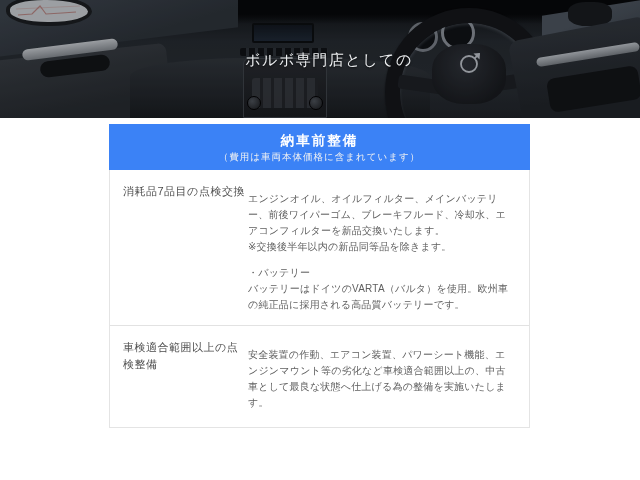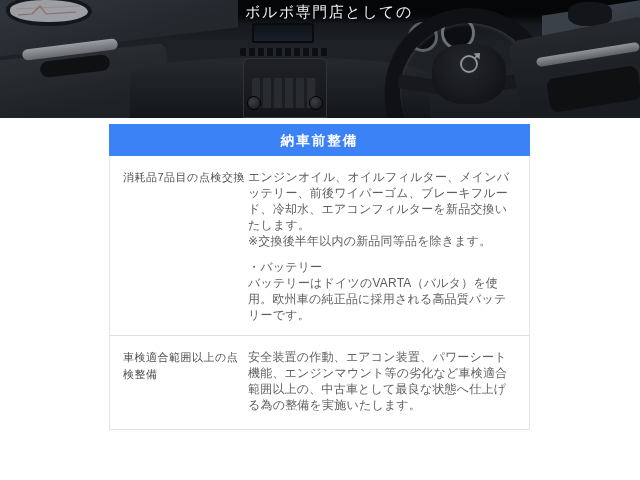--- a/index.html
+++ b/index.html
@@ -75,21 +75,21 @@
     background: linear-gradient(185deg, #2f343a, #1e2226 70%);
     transform: rotate(-11deg); border-radius: 10px; }
   .right-trim { left: 536px; top: 50px; width: 104px; height: 9px;
     background: linear-gradient(180deg, #b7bcc1, #777c81);
     border-radius: 6px; transform: rotate(-9deg); }
   .right-pocket { left: 548px; top: 72px; width: 92px; height: 34px;
     background: #101214; border-radius: 8px; transform: rotate(-9deg); }
   .hero-shade { left: 0; top: 0; width: 640px; height: 118px;
     background: rgba(8,10,12,.22); }
   .hero-caption { left: 0; top: 0; width: 640px; height: 118px;
-    display: flex; flex-direction: column; align-items: center; justify-content: space-between;
+    display: flex; flex-direction: column; align-items: center; justify-content: center;
     gap: 12px; z-index: 5; padding-left: 18px; }
   .hero-caption span {
     position: static;
     color: #eef0f2; font-size: 15px; line-height: 23px; letter-spacing: 1.5px;
     text-shadow: 0 1px 2px rgba(0,0,0,.7);
   }
 
   
   .card { position: absolute; left: 109px; top: 124px; width: 421px; }
   .card-header {
@@ -101,22 +101,22 @@
   .card-body {
     background: #ffffff;
     border: 1px solid #e4e4e4; border-top: none;
   }
   .row { display: flex; padding: 13px 14px 6px 13px; }
   .row + .row { border-top: 1px solid #e2e2e2; }
   .row:last-child { padding-bottom: 10px; }
   .label-col { width: 125px; flex: none; font-size: 11px; line-height: 17px;
     color: #4d4d4d; letter-spacing: 0.5px; }
   .content-col { flex: 1; min-width: 0; }
-  .content-col p { font-size: 12px; line-height: 16px; color: #5f5f5f;
-    letter-spacing: 0.2px; white-space: pre-line; margin: 0 0 10px; }
+  .content-col p { font-size: 10px; line-height: 16px; color: #5f5f5f;
+    letter-spacing: 0.2px; white-space: pre-line; margin: 8px 0 10px; }
   .content-col p:last-child { margin-bottom: 6px; }
 </style>
 </head>
 <body>
 
 <div class="hero">
   <div class="wind-top"></div>
   <div class="left-window"></div>
   <div class="left-mirror">
     <svg width="78" height="22" viewBox="0 0 78 22" style="position:absolute;left:0;top:0">
@@ -154,20 +154,21 @@
   <div class="right-pocket"></div>
   <div class="hero-shade"></div>
   <div class="hero-caption">
     <span>ボルボ専門店としての</span>
   </div>
 </div>
 
 <div class="card">
   <div class="card-header">
     <div class="card-title">納車前整備</div>
+    <div class="card-subtitle">（費用は車両本体価格に含まれています）</div>
   </div>
   <div class="card-body">
     <div class="row">
       <div class="label-col">消耗品7品目の点検交換</div>
       <div class="content-col">
         <p>エンジンオイル、オイルフィルター、メインバッテリー、前後ワイパーゴム、ブレーキフルード、冷却水、エアコンフィルターを新品交換いたします。
 ※交換後半年以内の新品同等品を除きます。</p>
         <p>・バッテリー
 バッテリーはドイツのVARTA（バルタ）を使用。欧州車の純正品に採用される高品質バッテリーです。</p>
       </div>

